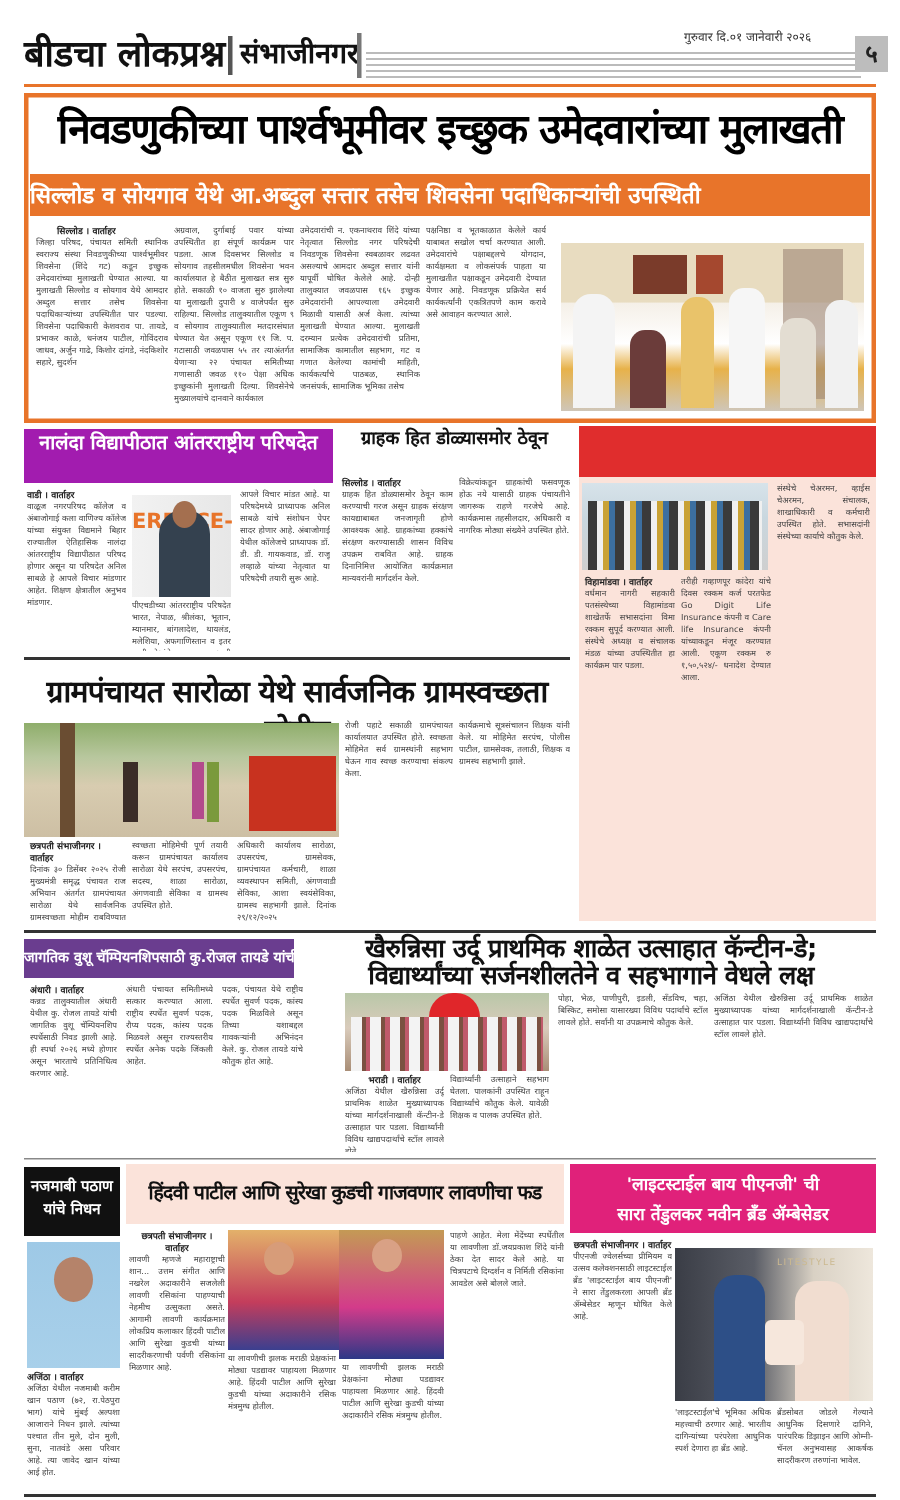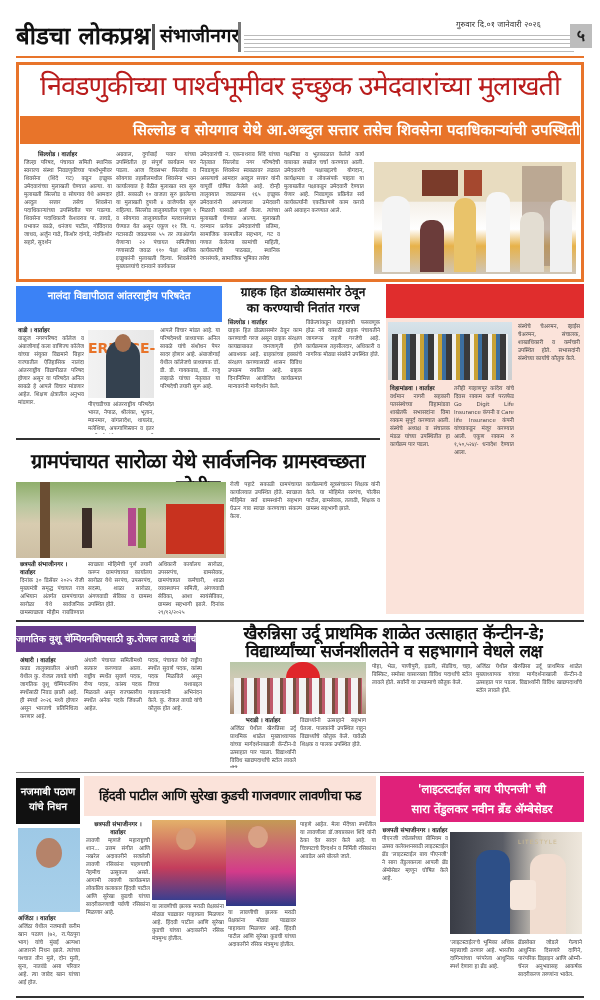--- a/index.html
+++ b/index.html
@@ -7,22 +7,22 @@
 .abs{position:absolute}
 .masthead{left:16px;top:16px;width:568px;height:42px;border-bottom:2px solid #e8742a}
 .mast-title{left:0;top:2px;font-family:"DejaVu Serif",serif;font-weight:bold;font-size:24px;color:#111;letter-spacing:0}
 .mast-sep{left:136px;top:8px;width:3px;height:26px;background:#555}
 .mast-city{left:144px;top:6px;font-weight:bold;font-size:19px;color:#111}
 .mast-bar{left:222px;top:6px;width:3px;height:30px;background:#777}
 .mast-lines{left:228px;top:16px;width:330px;height:20px;background:repeating-linear-gradient(#fff 0,#fff 3px,#bbb 3px,#bbb 4px)}
 .mast-date{left:440px;top:2px;font-size:8px;color:#333}
 .mast-page{left:554px;top:8px;width:22px;height:24px;background:#bdbdbd;font-weight:bold;font-size:16px;text-align:center;line-height:24px;color:#222}
 .lead-box{left:16px;top:62px;width:568px;height:220px;border:3px solid #e8742a}
-.lead-head{left:20px;top:66px;width:560px;font-weight:normal;font-size:27px;color:#b91c1c;text-align:center;font-family:"DejaVu Sans",sans-serif;letter-spacing:-1px}
-.lead-sub{left:20px;top:116px;width:560px;height:28px;background:#e8742a;color:#fff;font-size:15px;text-align:right;line-height:28px;font-weight:bold}
+.lead-head{left:20px;top:66px;width:560px;font-weight:bold;font-size:27px;color:#000000;text-align:center;font-family:"DejaVu Sans",sans-serif;letter-spacing:-1px}
+.lead-sub{left:20px;top:116px;width:560px;height:28px;background:#e8742a;color:#fff;font-size:15px;text-align:left;line-height:28px;font-weight:bold}
 .col-text{font-size:5.5px;line-height:8px;color:#444;text-align:justify;overflow:hidden}
 .byline{font-weight:bold;font-size:6px;color:#222}
 .hdr-red{background:#c0392b;color:#fff;font-weight:bold;text-align:center}
 .rule{background:#333;height:2px}
 .sub-head{font-weight:bold;color:#111;text-align:center}
 .pink-bg{background:#fbe3da}
 </style>
 </head>
 <body>
 
@@ -52,38 +52,37 @@
   <div class="abs" style="left:90px;top:8px;width:18px;height:26px;background:#a5482f"></div>
   <div class="abs" style="left:148px;top:4px;width:40px;height:100px;background:#9c8674;opacity:.6"></div>
   <div class="abs" style="left:8px;top:34px;width:28px;height:76px;background:#f4f4f4;border-radius:12px 12px 0 0"></div>
   <div class="abs" style="left:46px;top:58px;width:24px;height:52px;background:#6b3c3a;border-radius:10px 10px 0 0"></div>
   <div class="abs" style="left:80px;top:36px;width:22px;height:74px;background:#e9c36a;border-radius:10px 10px 0 0"></div>
   <div class="abs" style="left:112px;top:30px;width:24px;height:80px;background:#f6f6f6;border-radius:10px 10px 0 0"></div>
   <div class="abs" style="left:146px;top:50px;width:24px;height:60px;background:#e3ddd2;border-radius:10px 10px 0 0"></div>
   <div class="abs" style="left:176px;top:38px;width:22px;height:72px;background:#f1f1f1;border-radius:10px 10px 0 0"></div>
 </div>
 
-<div class="abs hdr-red" style="left:16px;top:286px;width:206px;height:36px;font-size:10px;line-height:17px;padding-top:1px;background:#3b82f6">
+<div class="abs hdr-red" style="left:16px;top:286px;width:206px;height:36px;font-size:13px;line-height:17px;padding-top:1px;background:#a21caf">
   <div>नालंदा विद्यापीठात आंतरराष्ट्रीय परिषदेत</div>
 </div>
 <div class="abs" style="left:18px;top:326px;width:66px;height:108px">
   <div class="byline">वाडी । वार्ताहर</div>
   <div class="col-text" style="height:98px">वाळूज नगरपरिषद कॉलेज व अंबाजोगाई कला वाणिज्य कॉलेज यांच्या संयुक्त विद्यमाने बिहार राज्यातील ऐतिहासिक नालंदा आंतरराष्ट्रीय विद्यापीठात परिषद होणार असून या परिषदेत अनिल साबळे हे आपले विचार मांडणार आहेत. शिक्षण क्षेत्रातील अनुभव मांडणार.</div>
 </div>
 <div class="abs" style="left:88px;top:330px;width:66px;height:68px;background:linear-gradient(90deg,#f2f2f2,#e7e7e7)">
   <div class="abs" style="left:0;top:10px;font-weight:bold;font-size:14px;color:#e8742a">ERENCE-</div>
   <div class="abs" style="left:18px;top:10px;width:34px;height:58px;background:#34414f;border-radius:16px 16px 0 0"></div>
   <div class="abs" style="left:27px;top:4px;width:16px;height:18px;background:#a46f4f;border-radius:50%"></div>
 </div>
 <div class="abs col-text" style="left:88px;top:400px;width:66px;height:34px">पीएचडीच्या आंतरराष्ट्रीय परिषदेत भारत, नेपाळ, श्रीलंका, भूतान, म्यानमार, बांगलादेश, थायलंड, मलेशिया, अफगाणिस्तान व इतर काही देशांचे मान्यवर सहभागी होणार आहेत.</div>
 <div class="abs col-text" style="left:160px;top:326px;width:60px;height:108px">आपले विचार मांडत आहे. या परिषदेमध्ये प्राध्यापक अनिल साबळे यांचे संशोधन पेपर सादर होणार आहे. अंबाजोगाई येथील कॉलेजचे प्राध्यापक डॉ. डी. डी. गायकवाड, डॉ. राजू लव्हाळे यांच्या नेतृत्वात या परिषदेची तयारी सुरू आहे.</div>
 
 <div class="abs sub-head" style="left:226px;top:284px;width:154px;font-size:12px;line-height:16px">
   <div>ग्राहक हित डोळ्यासमोर ठेवून</div>
-  <div>का करण्याची नितांत गरज</div>
 </div>
 <div class="abs" style="left:228px;top:318px;width:74px;height:116px">
   <div class="byline">सिल्लोड । वार्ताहर</div>
   <div class="col-text" style="height:106px">ग्राहक हित डोळ्यासमोर ठेवून काम करण्याची गरज असून ग्राहक संरक्षण कायद्याबाबत जनजागृती होणे आवश्यक आहे. ग्राहकांच्या हक्कांचे संरक्षण करण्यासाठी शासन विविध उपक्रम राबवित आहे. ग्राहक दिनानिमित्त आयोजित कार्यक्रमात मान्यवरांनी मार्गदर्शन केले.</div>
 </div>
 <div class="abs col-text" style="left:306px;top:318px;width:74px;height:116px">विक्रेत्यांकडून ग्राहकांची फसवणूक होऊ नये यासाठी ग्राहक पंचायतीने जागरूक राहणे गरजेचे आहे. कार्यक्रमास तहसीलदार, अधिकारी व नागरिक मोठ्या संख्येने उपस्थित होते.</div>
 
 <div class="abs hdr-red" style="left:386px;top:284px;width:198px;height:34px;font-size:10.5px;line-height:16px;background:#e02d2d">
 </div>
 <div class="abs pink-bg" style="left:386px;top:318px;width:198px;height:296px"></div>

